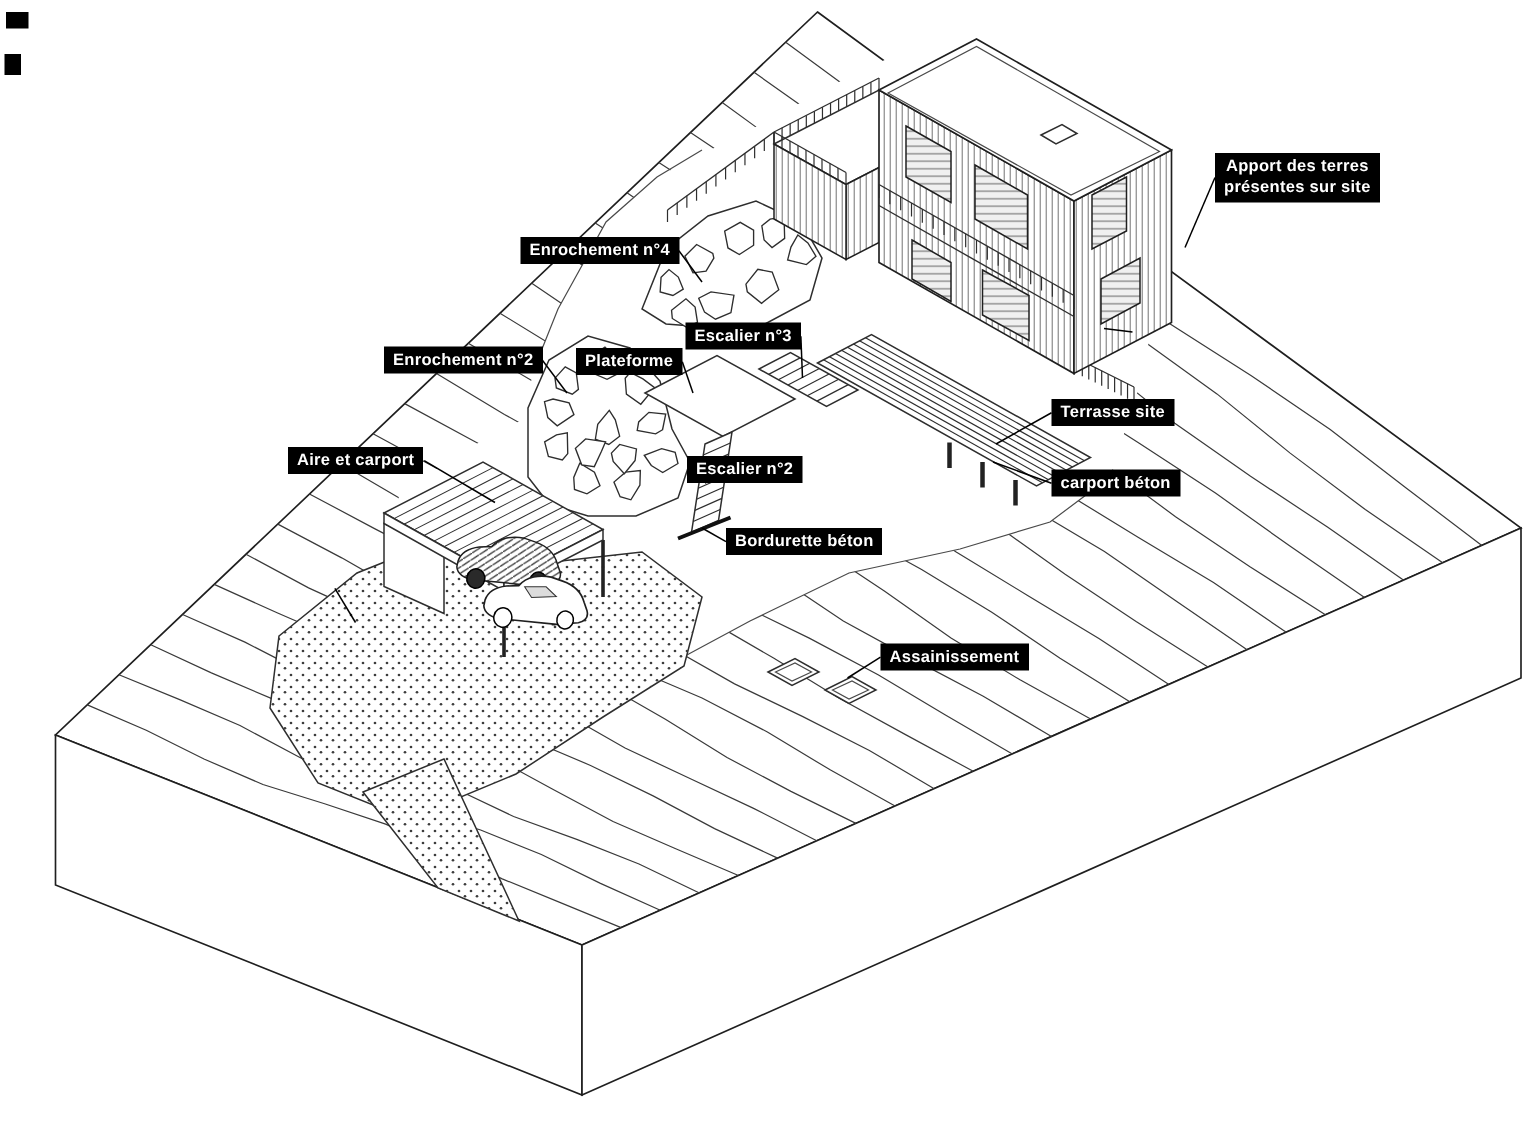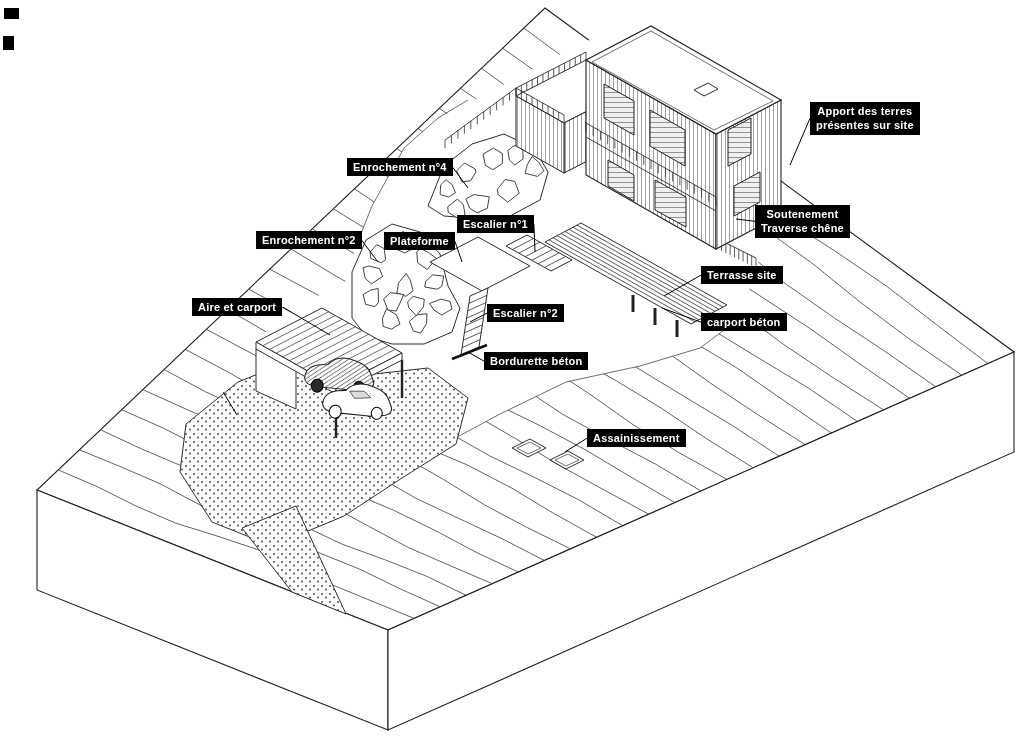--- a/index.html
+++ b/index.html
@@ -316,27 +316,25 @@
         <line x1="282.796875" y1="307.1484375" x2="330" y2="335" stroke="#000" stroke-width="1"></line>
         <line x1="484" y1="361.1484375" x2="468" y2="352" stroke="#000" stroke-width="1"></line>
         <line x1="223.25" y1="392.296875" x2="237" y2="415" stroke="#000" stroke-width="1"></line>
         <line x1="587" y1="438.1484375" x2="565" y2="452" stroke="#000" stroke-width="1"></line>
       </g>
 </svg>
 
 <div class="label" style="left:810px;top:102px">Apport des terres
 présentes sur site</div>
 <div class="label" style="left:347px;top:158px">Enrochement n°4</div>
-<div class="label" style="left:755px;top:205px">Soutenement
-Traverse chêne</div>
-<div class="label" style="left:457px;top:215px">Escalier n°1</div>
+<div class="label" style="left:457px;top:215px">Escalier n°3</div>
 <div class="label" style="left:256px;top:231px">Enrochement n°2</div>
 <div class="label" style="left:384px;top:232px">Plateforme</div>
 <div class="label" style="left:701px;top:266px">Terrasse site</div>
-<div class="label" style="left:487px;top:304px">Escalier n°2</div>
+<div class="label" style="left:458px;top:304px">Escalier n°2</div>
 <div class="label" style="left:701px;top:313px">carport béton</div>
 <div class="label" style="left:192px;top:298px">Aire et carport</div>
 <div class="label" style="left:484px;top:352px">Bordurette béton</div>
 <div class="label" style="left:587px;top:429px">Assainissement</div>
 
 <div class="mark" style="left:4px;top:8px;width:15px;height:11px"></div>
 <div class="mark" style="left:3px;top:36px;width:11px;height:14px"></div>
 
 </div>
 

